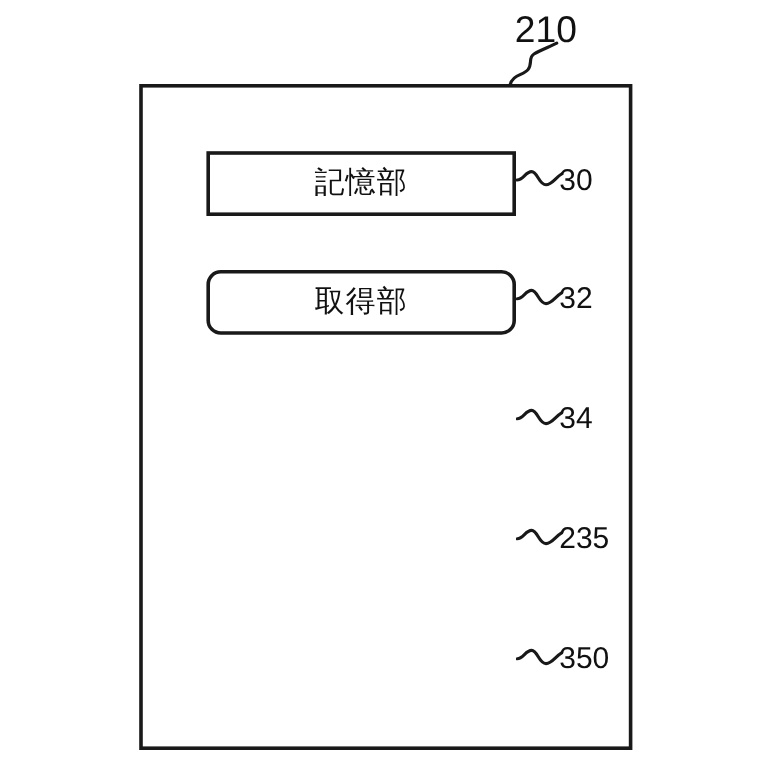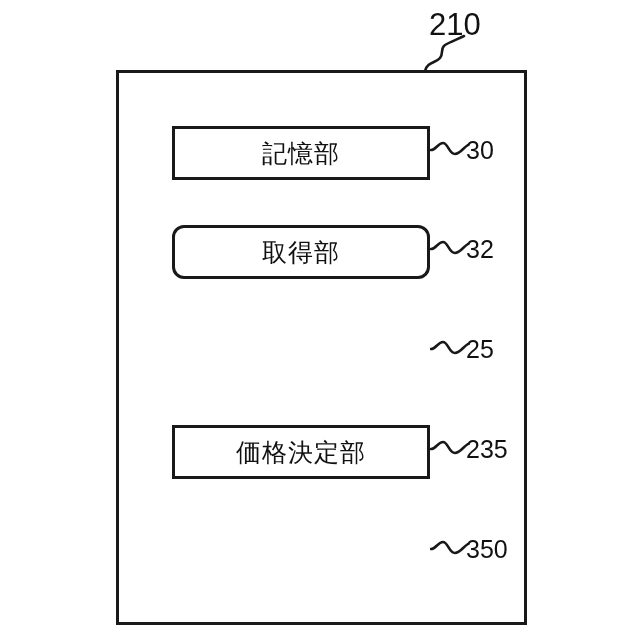--- a/index.html
+++ b/index.html
@@ -37,21 +37,21 @@
     width: 258px;
     height: 54px;
     border: 3px solid #191919;
     box-sizing: border-box;
     background: #ffffff;
     display: flex;
     align-items: center;
     justify-content: center;
   }
   .unit-label {
-    font-family: Liberation Sans, sans-serif;
+    font-family: Liberation Mono, monospace;
     font-size: 25px;
     line-height: 1;
     color: #111111;
     letter-spacing: 1px;
     white-space: nowrap;
     user-select: none;
   }
   
   .ref-num {
     position: absolute;
@@ -110,25 +110,22 @@
     <span class="unit-label">取得部</span>
   </div>
   <svg class="leader" style="left:430px; top:238px;" width="40" height="28" viewBox="0 0 40 28">
     <path d="M 1 11 C 6 11, 8 4, 13 4 C 18 4, 19 15, 25 15 C 30 15, 33 9, 38 6" fill="none" stroke="#191919" stroke-width="2.6" stroke-linecap="round"></path>
   </svg>
   <div class="ref-num" style="left:466px; top:237px;">32</div>
 
   <svg class="leader" style="left:430px; top:338px;" width="40" height="28" viewBox="0 0 40 28">
     <path d="M 1 11 C 6 11, 8 4, 13 4 C 18 4, 19 15, 25 15 C 30 15, 33 9, 38 6" fill="none" stroke="#191919" stroke-width="2.6" stroke-linecap="round"></path>
   </svg>
-  <div class="ref-num" style="left:466px; top:337px;">25</div>
+  <div class="ref-num" style="left:466px; top:337px;">34</div>
 
-  <div class="unit-box" style="top:425px;">
-    <span class="unit-label">価格決定部</span>
-  </div>
   <svg class="leader" style="left:430px; top:438px;" width="40" height="28" viewBox="0 0 40 28">
     <path d="M 1 11 C 6 11, 8 4, 13 4 C 18 4, 19 15, 25 15 C 30 15, 33 9, 38 6" fill="none" stroke="#191919" stroke-width="2.6" stroke-linecap="round"></path>
   </svg>
   <div class="ref-num" style="left:466px; top:437px;">235</div>
 
   <svg class="leader" style="left:430px; top:538px;" width="40" height="28" viewBox="0 0 40 28">
     <path d="M 1 11 C 6 11, 8 4, 13 4 C 18 4, 19 15, 25 15 C 30 15, 33 9, 38 6" fill="none" stroke="#191919" stroke-width="2.6" stroke-linecap="round"></path>
   </svg>
   <div class="ref-num" style="left:466px; top:537px;">350</div>
 

